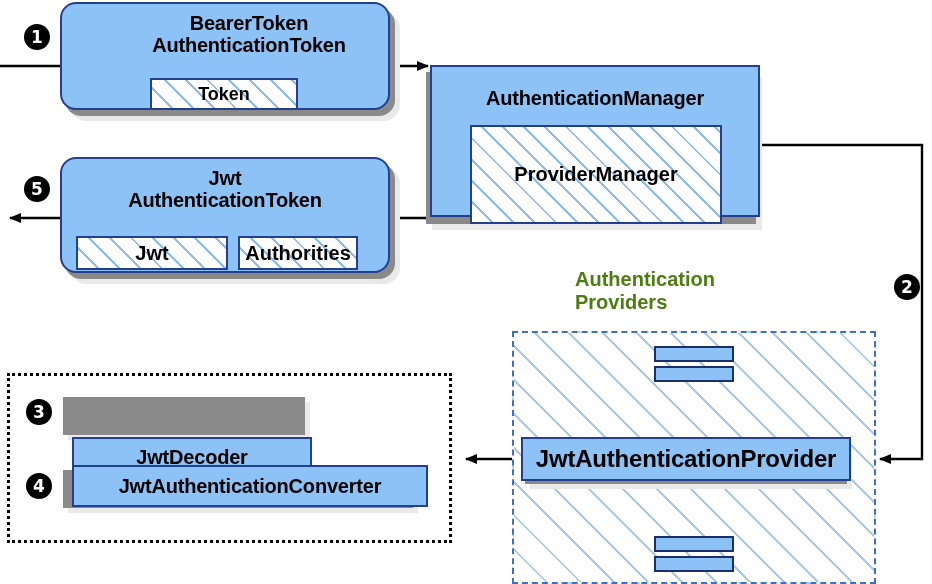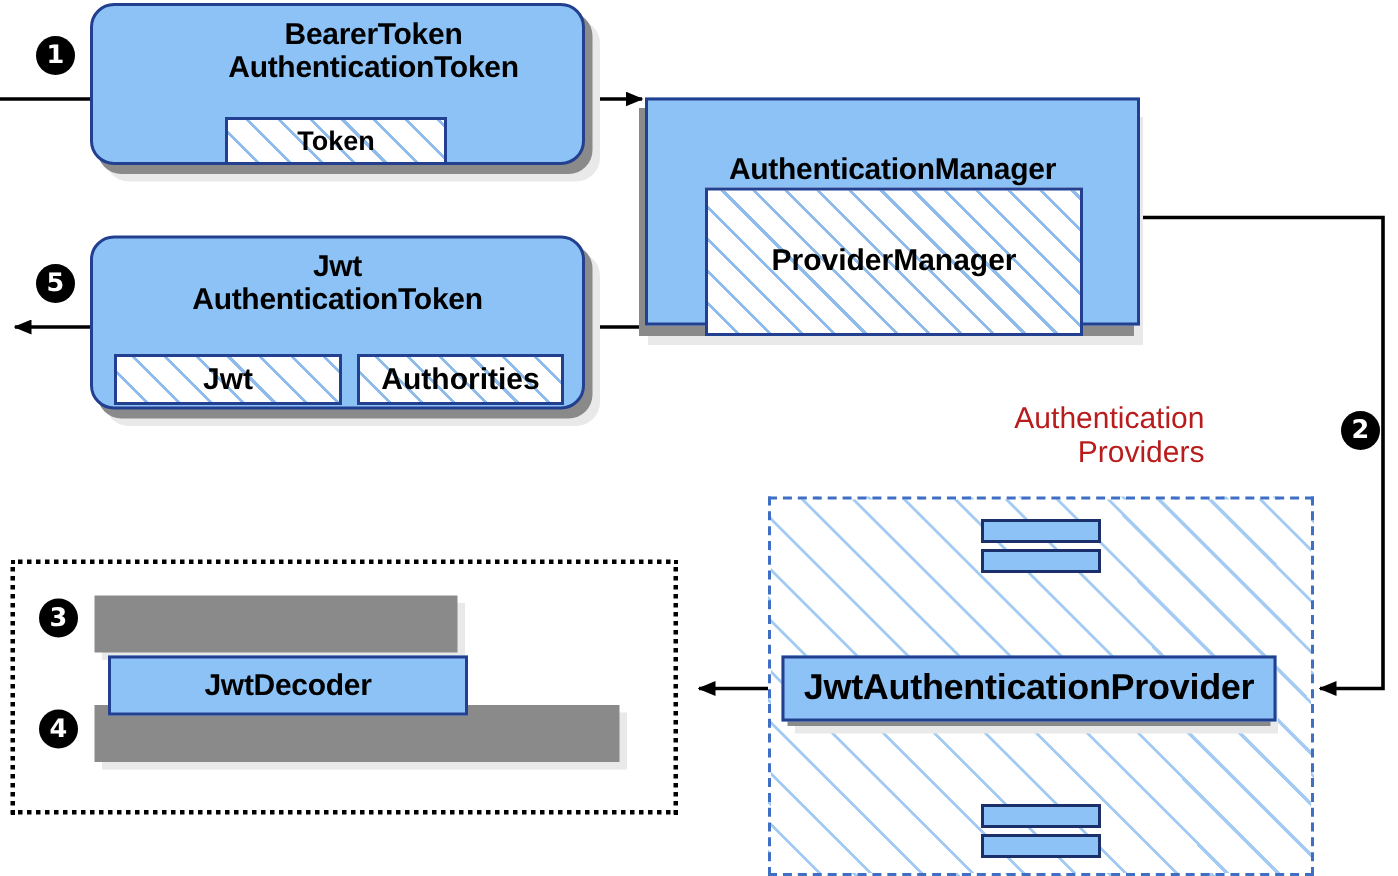--- a/index.html
+++ b/index.html
@@ -122,23 +122,23 @@
     align-items:center;
     justify-content:center;
     line-height:1;
     z-index:9;
     font-family:"DejaVu Sans",sans-serif;
   }
 
   
   .caption{
     position:absolute;
-    text-align:right;
-    font-weight:normal;
-    color:#b91c1c;
+    text-align:left;
+    font-weight:bold;
+    color:#4d7c0f;
     line-height:1.15;
     white-space:pre-line;
     z-index:5;
   }
 </style>
 </head>
 <body>
 
 <div id="stage">
 
@@ -178,36 +178,36 @@
     <div class="node-title" style="font-size:20px;margin-top:8px;">BearerToken
 AuthenticationToken</div>
   </div>
   <div class="subbox" style="left:150px;top:78px;width:148px;height:32px;font-size:18px;">
     <span>Token</span>
   </div>
 
   <div class="shadow-outer" style="left:432px;top:78px;width:330px;height:152px;"></div>
   <div class="shadow-inner" style="left:426px;top:72px;width:330px;height:152px;"></div>
   <div class="node" style="left:430px;top:65px;width:330px;height:152px;">
-    <div class="node-title" style="font-size:20px;margin-top:35px;">AuthenticationManager</div>
+    <div class="node-title" style="font-size:20px;margin-top:20px;">AuthenticationManager</div>
   </div>
   <div class="subbox" style="left:470px;top:125px;width:252px;height:99px;font-size:20px;">
     <span>ProviderManager</span>
   </div>
 
   <div class="shadow-outer" style="left:70px;top:168px;width:330px;height:116px;border-radius:16px;"></div>
   <div class="shadow-inner" style="left:65px;top:163px;width:330px;height:116px;border-radius:16px;"></div>
   <div class="node rounded" style="left:60px;top:157px;width:330px;height:116px;">
     <div class="node-title" style="font-size:20px;margin-top:8px;">Jwt
 AuthenticationToken</div>
   </div>
   <div class="subbox" style="left:76px;top:236px;width:152px;height:34px;font-size:20px;">
     <span>Jwt</span>
   </div>
-  <div class="subbox" style="left:238px;top:236px;width:138px;height:34px;font-size:20px;">
+  <div class="subbox" style="left:238px;top:236px;width:120px;height:34px;font-size:20px;">
     <span>Authorities</span>
   </div>
 
   <div class="caption" style="left:575px;top:268px;width:228px;font-size:20px;">Authentication
 Providers</div>
 
   <div class="provider-region" style="left:512px;top:331px;width:364px;height:253px;"></div>
 
   <div class="minibar" style="left:654px;top:346px;width:80px;height:16px;"></div>
   <div class="minibar" style="left:654px;top:366px;width:80px;height:16px;"></div>
@@ -224,20 +224,23 @@
   <div class="dotted-region" style="left:7px;top:373px;width:445px;height:170px;"></div>
 
   <div class="shadow-outer" style="left:68px;top:402px;width:242px;height:38px;"></div>
   <div class="shadow-inner" style="left:63px;top:397px;width:242px;height:38px;"></div>
   <div class="node" style="left:72px;top:392px;width:240px;height:40px;justify-content:center;margin-top:45px;">
     <div class="node-title" style="font-size:20px;">JwtDecoder</div>
   </div>
 
   <div class="shadow-outer" style="left:68px;top:475px;width:350px;height:38px;"></div>
   <div class="shadow-inner" style="left:63px;top:470px;width:350px;height:38px;"></div>
+  <div class="node" style="left:72px;top:465px;width:356px;height:42px;justify-content:center;">
+    <div class="node-title" style="font-size:20px;">JwtAuthenticationConverter</div>
+  </div>
 
   <div class="badge" style="left:24px;top:24px;">
     <span>1</span>
   </div>
   <div class="badge" style="left:894px;top:274px;">
     <span>2</span>
   </div>
   <div class="badge" style="left:26px;top:399px;">
     <span>3</span>
   </div>

